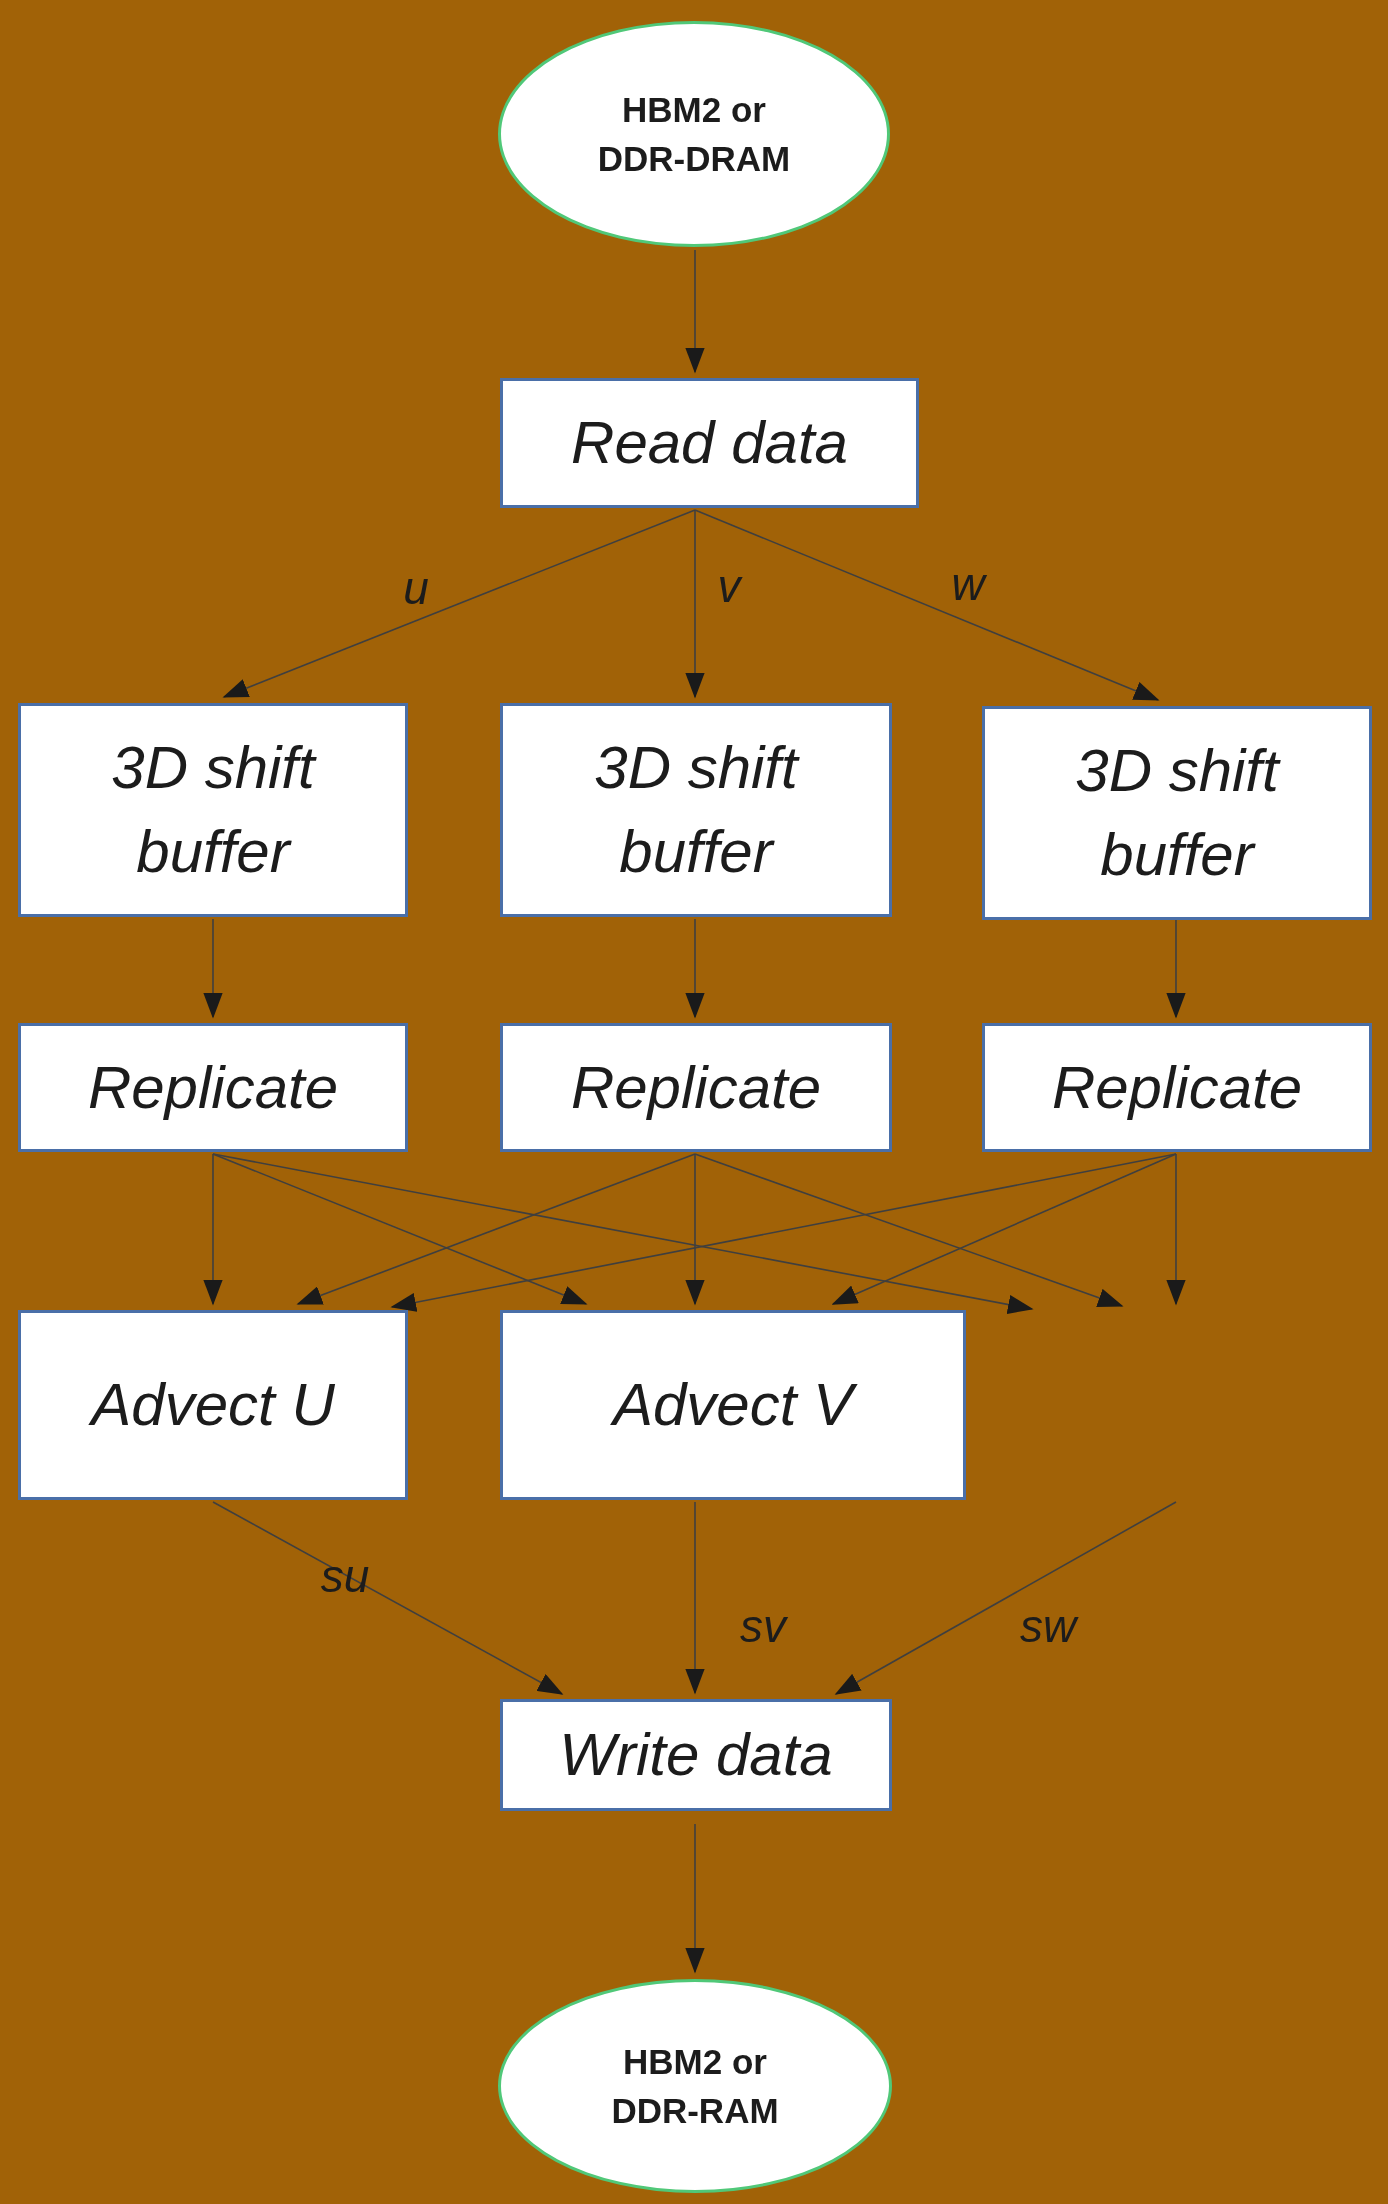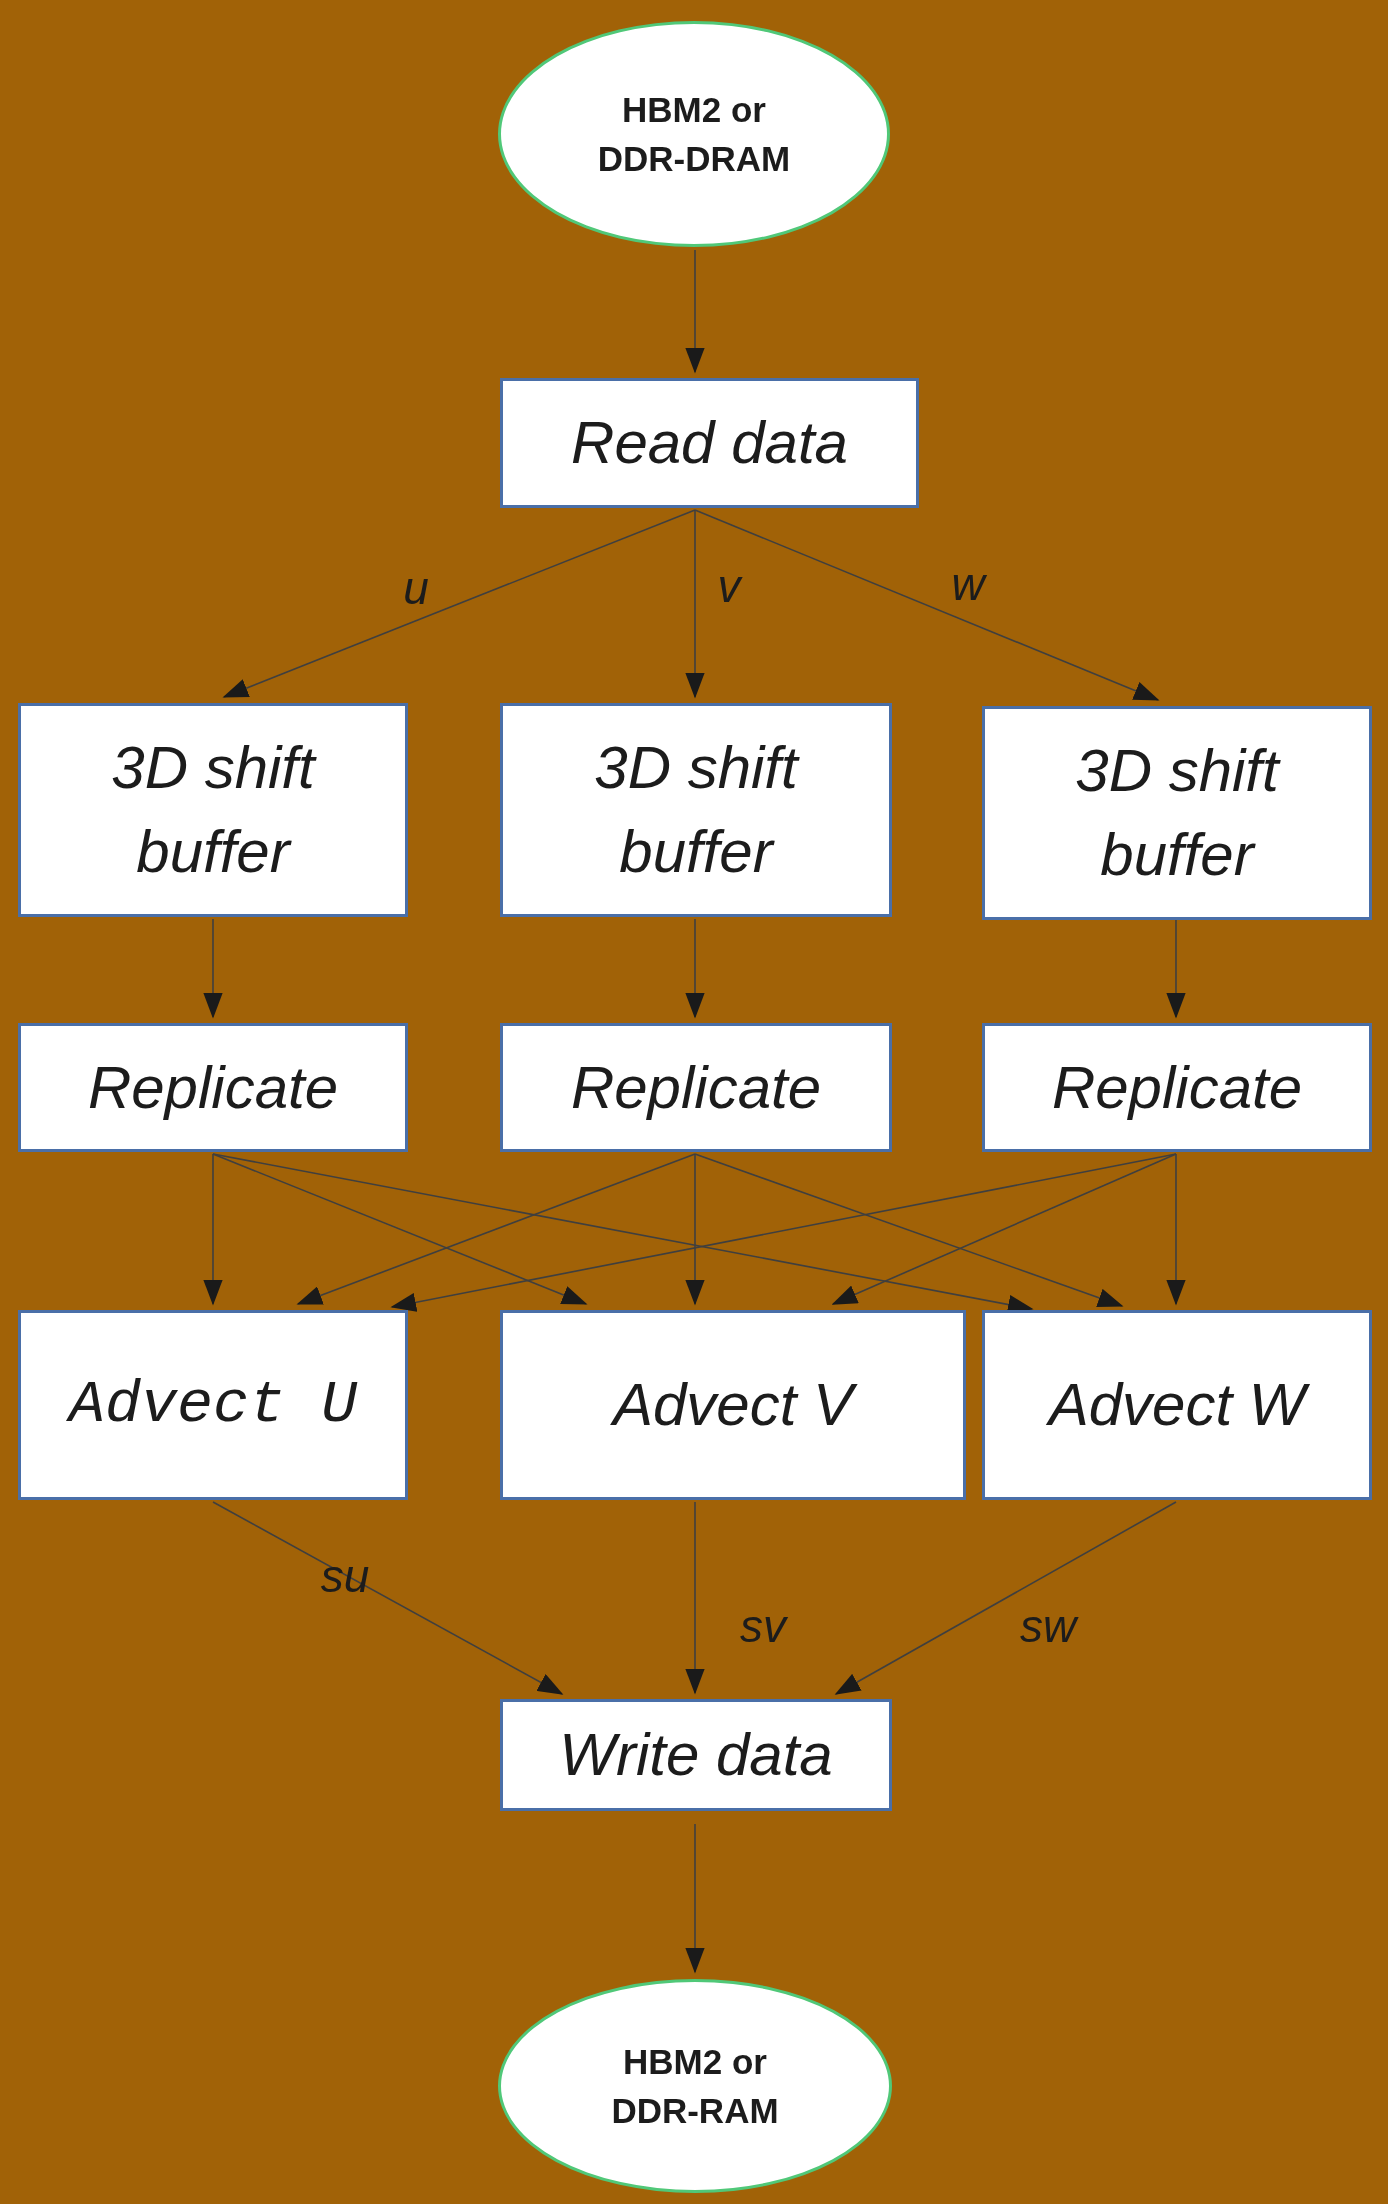--- a/index.html
+++ b/index.html
@@ -119,28 +119,25 @@
   <div class="node process" style="left:18px;top:1023px;width:390px;height:129px;">
     <span>Replicate</span>
   </div>
   <div class="node process" style="left:500px;top:1023px;width:392px;height:129px;">
     <span>Replicate</span>
   </div>
   <div class="node process" style="left:982px;top:1023px;width:390px;height:129px;">
     <span>Replicate</span>
   </div>
 
-  <div class="node process" style="left:18px;top:1310px;width:390px;height:190px;font-family:Liberation Mono, monospace;">
+  <div class="node process" style="left:18px;top:1310px;width:390px;height:190px;">
     <span>Advect U</span>
   </div>
   <div class="node process" style="left:500px;top:1310px;width:466px;height:190px;">
     <span>Advect V</span>
-  </div>
-  <div class="node process" style="left:982px;top:1310px;width:390px;height:190px;">
-    <span>Advect W</span>
   </div>
 
   <span class="edge-label" style="left:345px;top:1576px;">su</span>
   <span class="edge-label" style="left:763px;top:1626px;font-style:italic;">sv</span>
   <span class="edge-label" style="left:1048px;top:1626px;">sw</span>
 
   <div class="node process" style="left:500px;top:1699px;width:392px;height:112px;">
     <span>Write data</span>
   </div>
 

